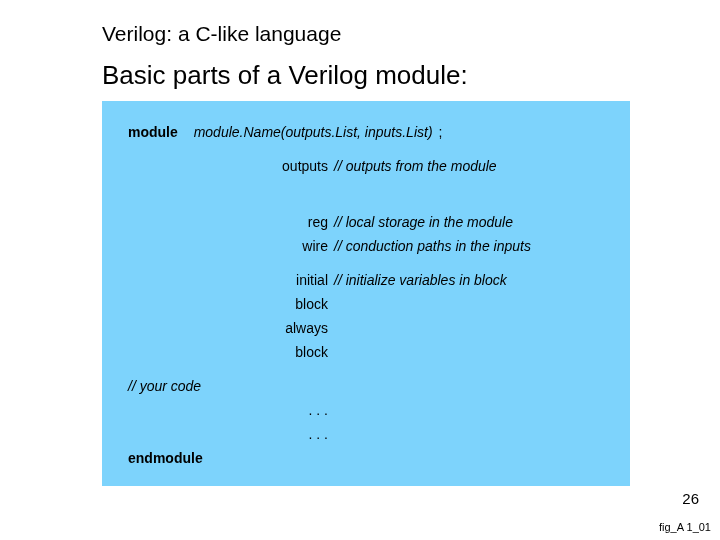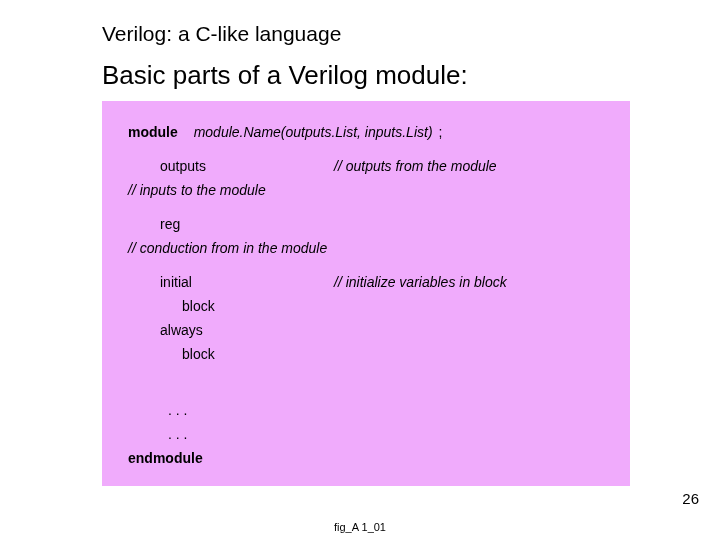--- a/index.html
+++ b/index.html
@@ -20,36 +20,37 @@
     margin-bottom: 14px;
     font-weight: normal;
   }
   .subtitle {
     font-size: 26px;
     color: #000;
     margin-bottom: 10px;
     font-weight: normal;
   }
   .code-box {
-    background: #f0abfc;
+    background: #7dd3fc;
     padding: 18px 20px 14px 20px;
     font-family: Arial, Helvetica, sans-serif;
     color: #000;
     font-size: 14px;
     line-height: 1.0;
   }
   .code-line {
     display: flex;
     margin-bottom: 4px;
     min-height: 18px;
   }
   .code-line.gap { margin-bottom: 14px; }
   .col-left {
     width: 200px;
     flex-shrink: 0;
+    text-align: right;
   }
   .col-right {
     flex: 1;
     font-style: italic;
   }
   .bold { font-weight: bold; }
   .italic { font-style: italic; }
   .ind1 { padding-left: 32px; }
   .ind2 { padding-left: 54px; }
   .ind-d { padding-left: 40px; }
@@ -58,21 +59,21 @@
     right: 24px;
     bottom: 36px;
     font-size: 15px;
     color: #000000;
   }
   .fig-label {
     position: absolute;
     left: 0;
     right: 12px;
     bottom: 10px;
-    text-align: center;
+    text-align: right;
     font-size: 11px;
     color: #000;
   }
 </style>
 </head>
 <body>
 
 <div class="slide">
   <div class="title">Verilog:  a C-like language</div>
   <div class="subtitle">Basic parts of a Verilog module:</div>
@@ -85,29 +86,30 @@
       <span class="italic">module.Name(outputs.List, inputs.List)</span>
       <span>;</span>
     </div>
 
     <div class="code-line">
       <span class="col-left ind1">outputs</span>
       <span class="col-right">// outputs from the module</span>
     </div>
 
     <div class="code-line gap">
-      <span class="col-right">// inputs to the module</span>
     </div>
 
     <div class="code-line">
       <span class="col-left ind1">reg</span>
+      <span class="col-right">// local storage in the module</span>
     </div>
 
     <div class="code-line gap">
-      <span class="col-right">// conduction from in the module</span>
+      <span class="col-left ind1">wire</span>
+      <span class="col-right">// conduction paths in the inputs</span>
     </div>
 
     <div class="code-line">
       <span class="col-left ind1">initial</span>
       <span class="col-right">// initialize variables in block</span>
     </div>
 
     <div class="code-line">
       <span class="col-left ind2">block</span>
       <span class="col-right"></span>
@@ -116,20 +118,21 @@
     <div class="code-line">
       <span class="col-left ind1">always</span>
     </div>
 
     <div class="code-line gap">
       <span class="col-left ind2">block</span>
       <span class="col-right"></span>
     </div>
 
     <div class="code-line">
+      <span class="col-right">// your code</span>
     </div>
 
     <div class="code-line">
       <span class="col-left ind-d">. . .</span>
     </div>
 
     <div class="code-line">
       <span class="col-left ind-d">. . .</span>
     </div>
 

